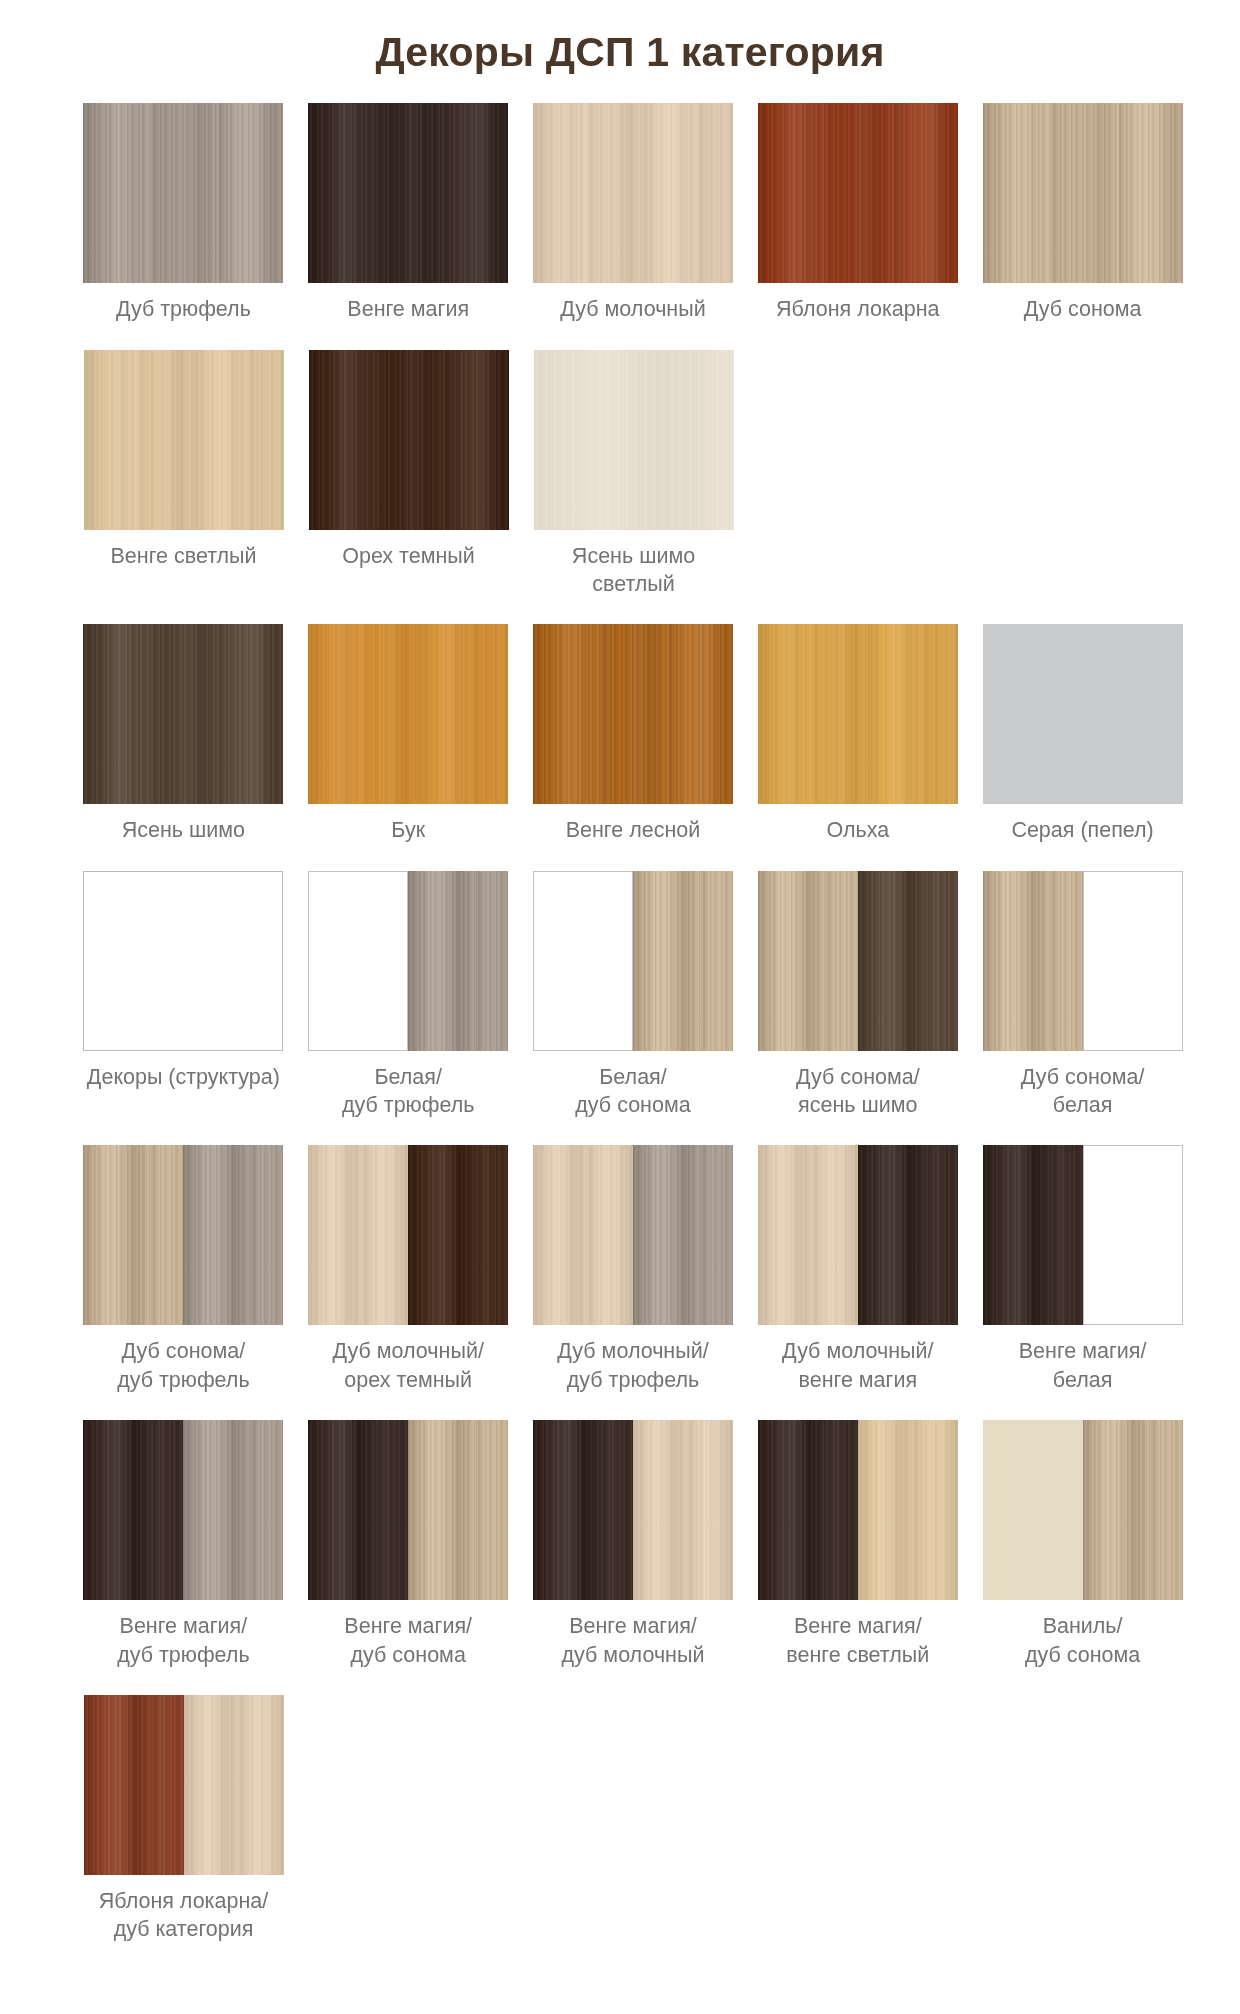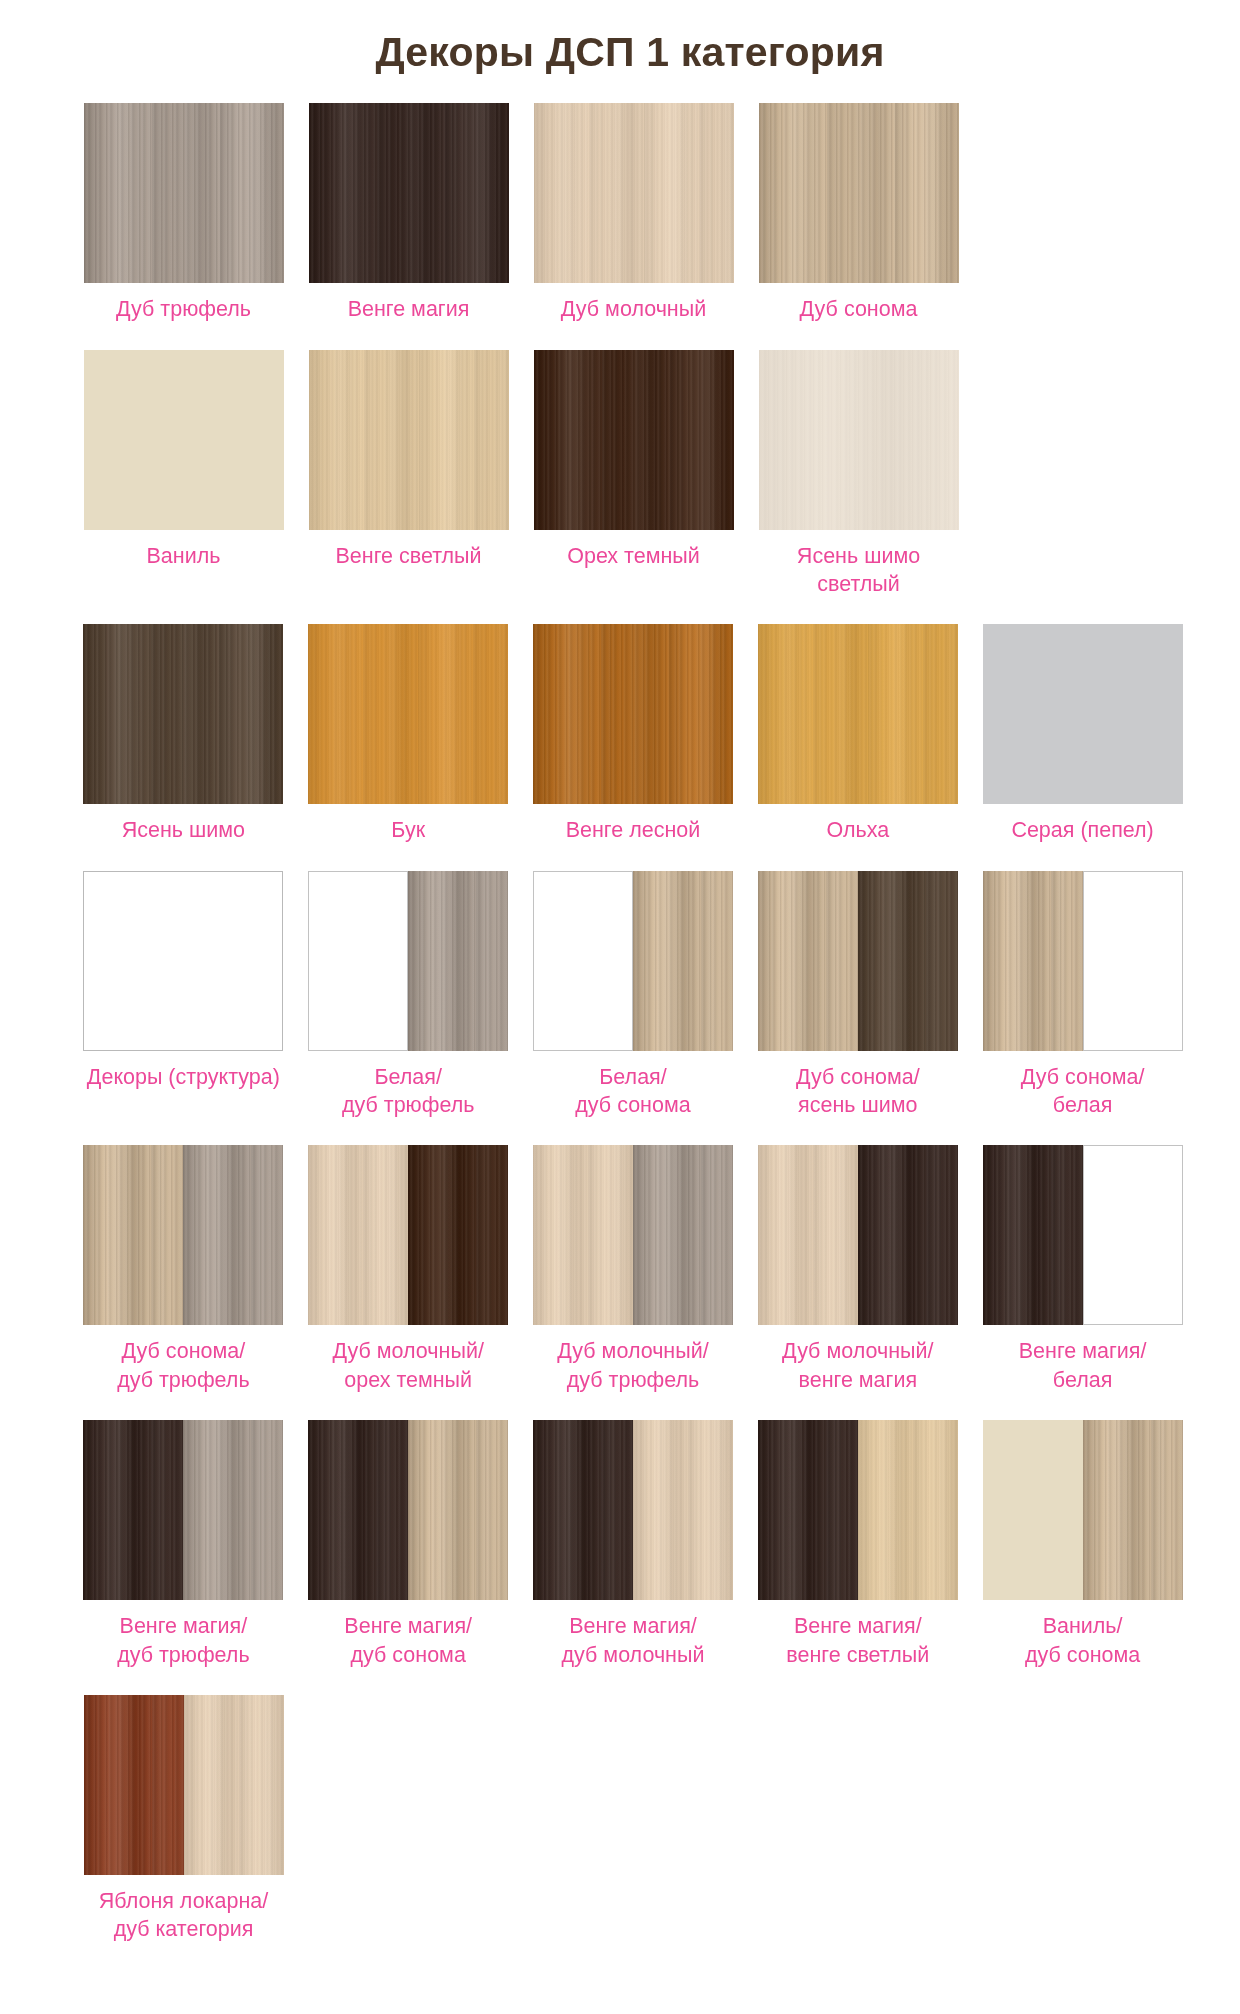--- a/index.html
+++ b/index.html
@@ -151,21 +151,21 @@
         rgba(0,0,0,0.10) 0%,
         rgba(255,255,255,0.08) 25%,
         rgba(0,0,0,0.09) 52%,
         rgba(255,255,255,0.09) 78%,
         rgba(0,0,0,0.08) 100%
       );
   }
   .label {
     margin-top: 12px;
     font-size: 21.5px;
-    color: #ec4899;
+    color: #737373;
     text-align: center;
     line-height: 1.32;
     width: 215px;
     white-space: pre-line;
   }
 </style>
 </head>
 <body>
 
 <div class="page">
@@ -193,36 +193,36 @@
         <div class="cell">
           <div class="swatch-wrap">
             <div class="half full" style="background: rgb(234, 211, 183);">
               <div class="grain "></div>
             </div>
           </div>
           <div class="label">Дуб молочный</div>
         </div>
         <div class="cell">
           <div class="swatch-wrap">
+            <div class="half full" style="background: rgb(154, 55, 20);">
+              <div class="grain strong"></div>
+            </div>
+          </div>
+          <div class="label">Яблоня локарна</div>
+        </div>
+        <div class="cell">
+          <div class="swatch-wrap">
             <div class="half full" style="background: rgb(213, 188, 155);">
               <div class="grain strong"></div>
             </div>
           </div>
           <div class="label">Дуб сонома</div>
         </div>
       </div>
       <div class="row">
-        <div class="cell">
-          <div class="swatch-wrap">
-            <div class="half full" style="background: rgb(230, 220, 195);">
-              <div class="grain smooth"></div>
-            </div>
-          </div>
-          <div class="label">Ваниль</div>
-        </div>
         <div class="cell">
           <div class="swatch-wrap">
             <div class="half full" style="background: rgb(232, 205, 162);">
               <div class="grain "></div>
             </div>
           </div>
           <div class="label">Венге светлый</div>
         </div>
         <div class="cell">
           <div class="swatch-wrap">

